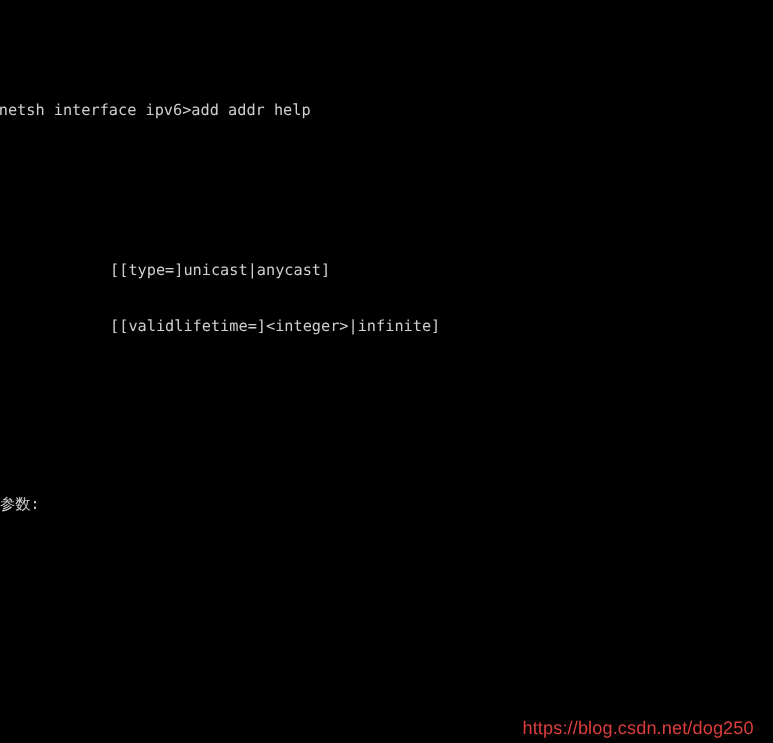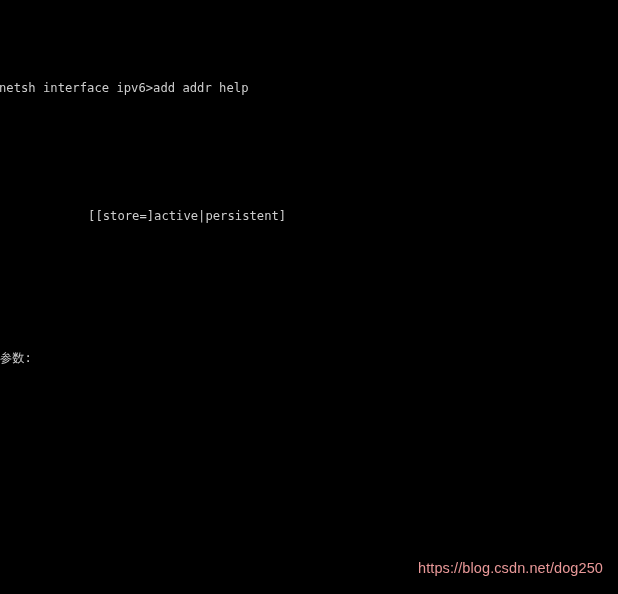--- a/index.html
+++ b/index.html
@@ -49,41 +49,42 @@
     margin-top: 8px;
   }
 
   .params-header {
     margin-top: 22px;
   }
 
   .watermark {
     position: absolute;
     left: 418px;
-    top: 560px;
-    color: #fca5a5;
+    top: 575px;
+    color: #ef4444;
     font-family: "Liberation Sans", sans-serif;
     font-size: 14.5px;
     line-height: 17px;
     letter-spacing: 0.1px;
     white-space: pre;
     opacity: 0.92;
   }
 </style>
 </head>
 <body>
 
 <div id="console">
 
   <div class="prompt-line">
     <span class="line">netsh interface ipv6&gt;add addr help</span>
   </div>
 
   <div class="usage-block">
-    <span class="line">            [[store=]active|persistent]</span>
+    <span class="line">            [[type=]unicast|anycast]</span>
+    <span class="line">            [[validlifetime=]&lt;integer&gt;|infinite]</span>
   </div>
 
   <div class="params-header">
     <span class="line">参数:</span>
   </div>
 
   
 
   
 

